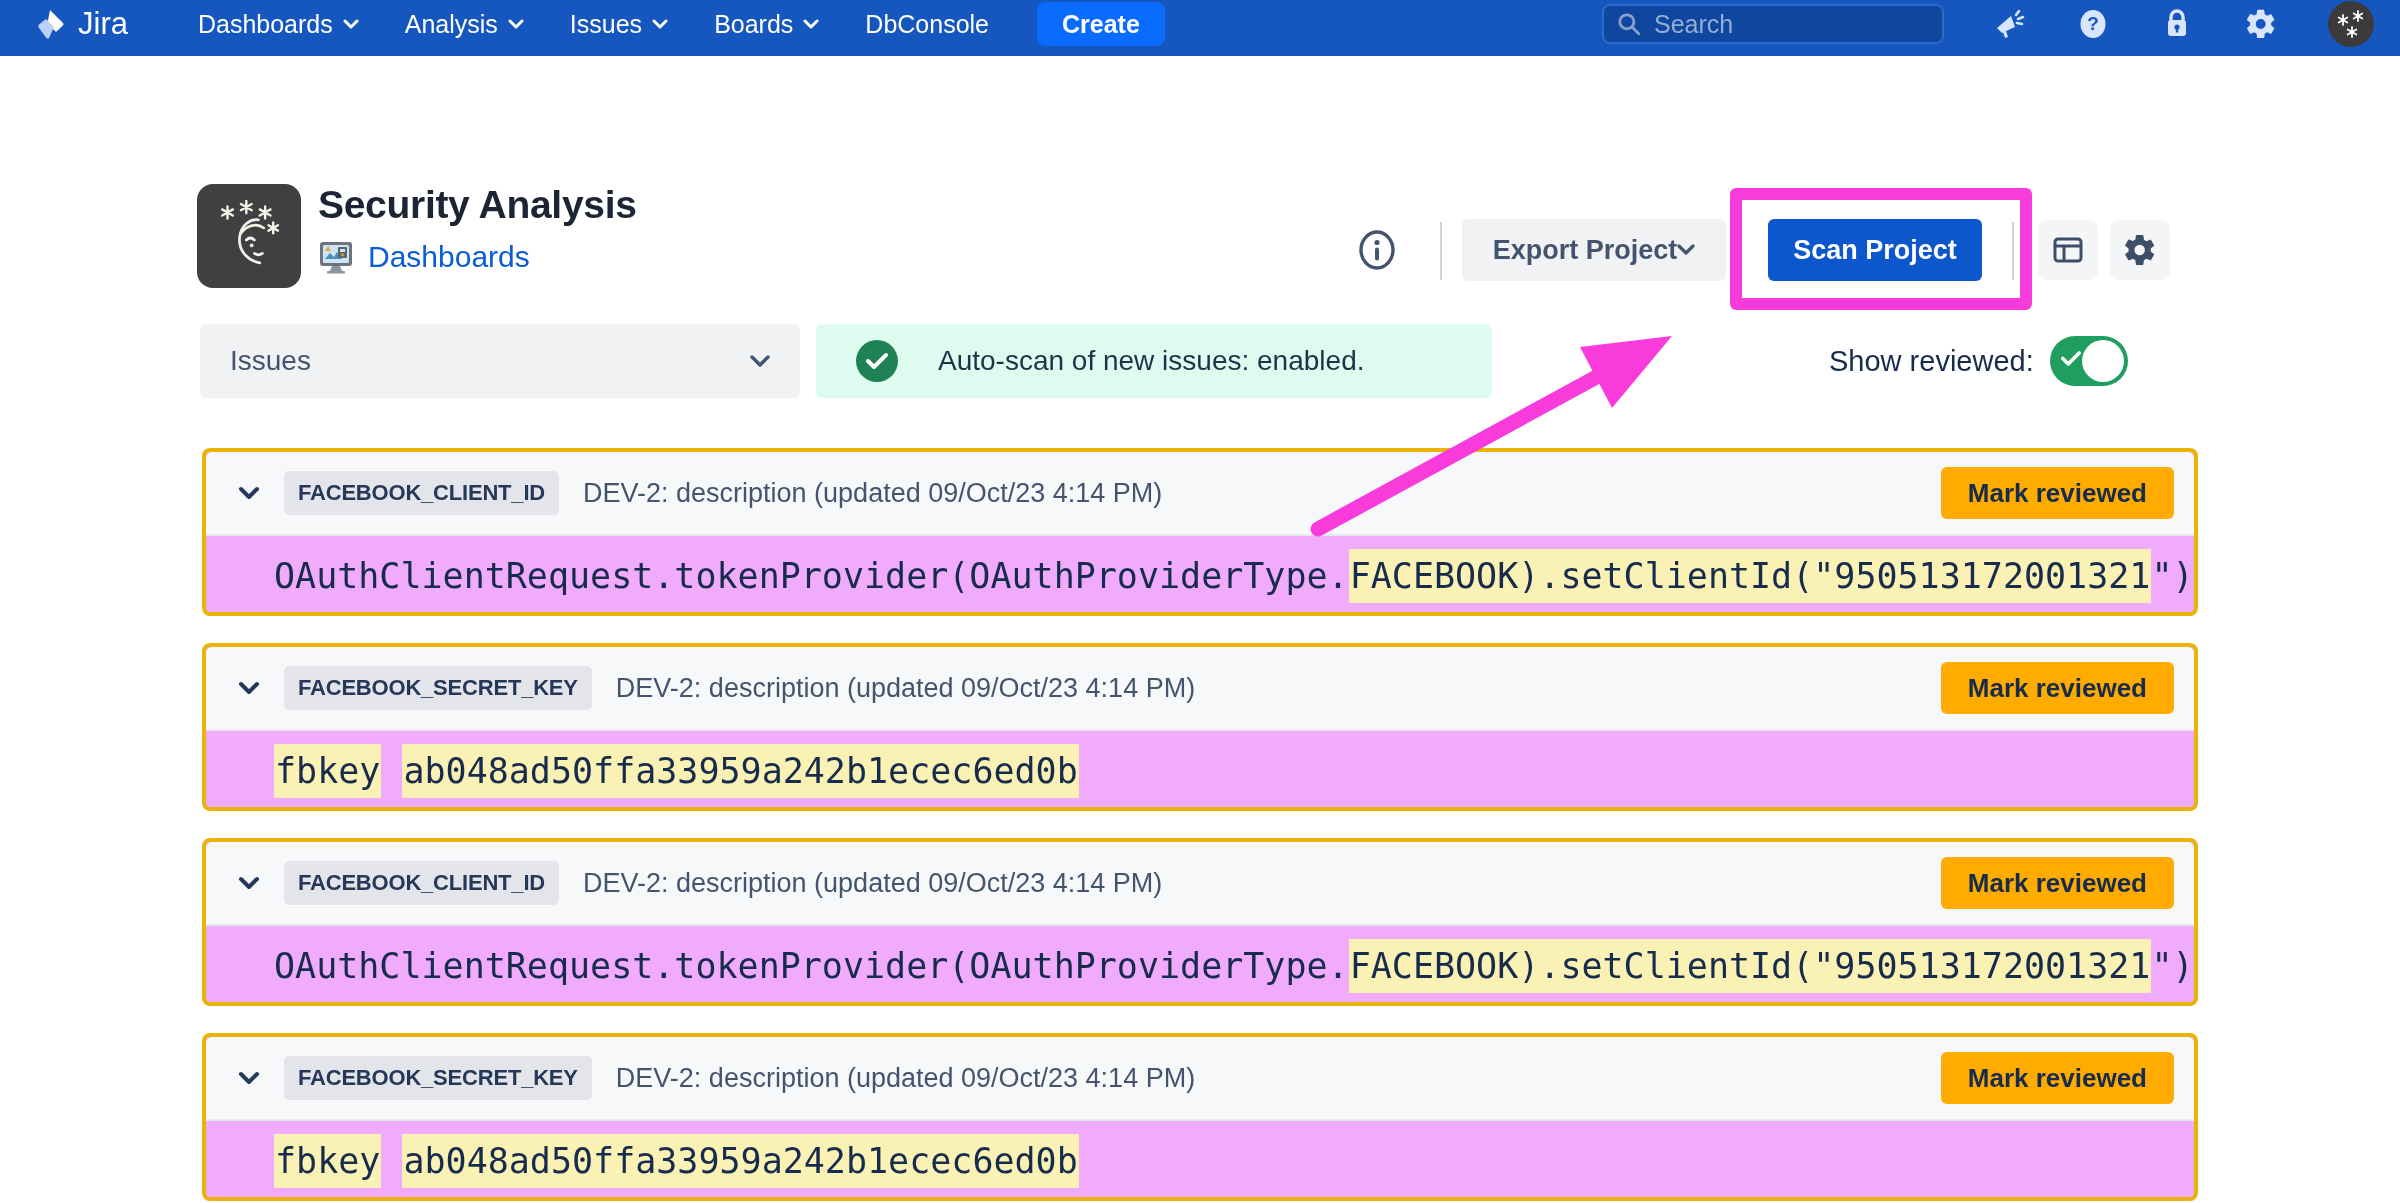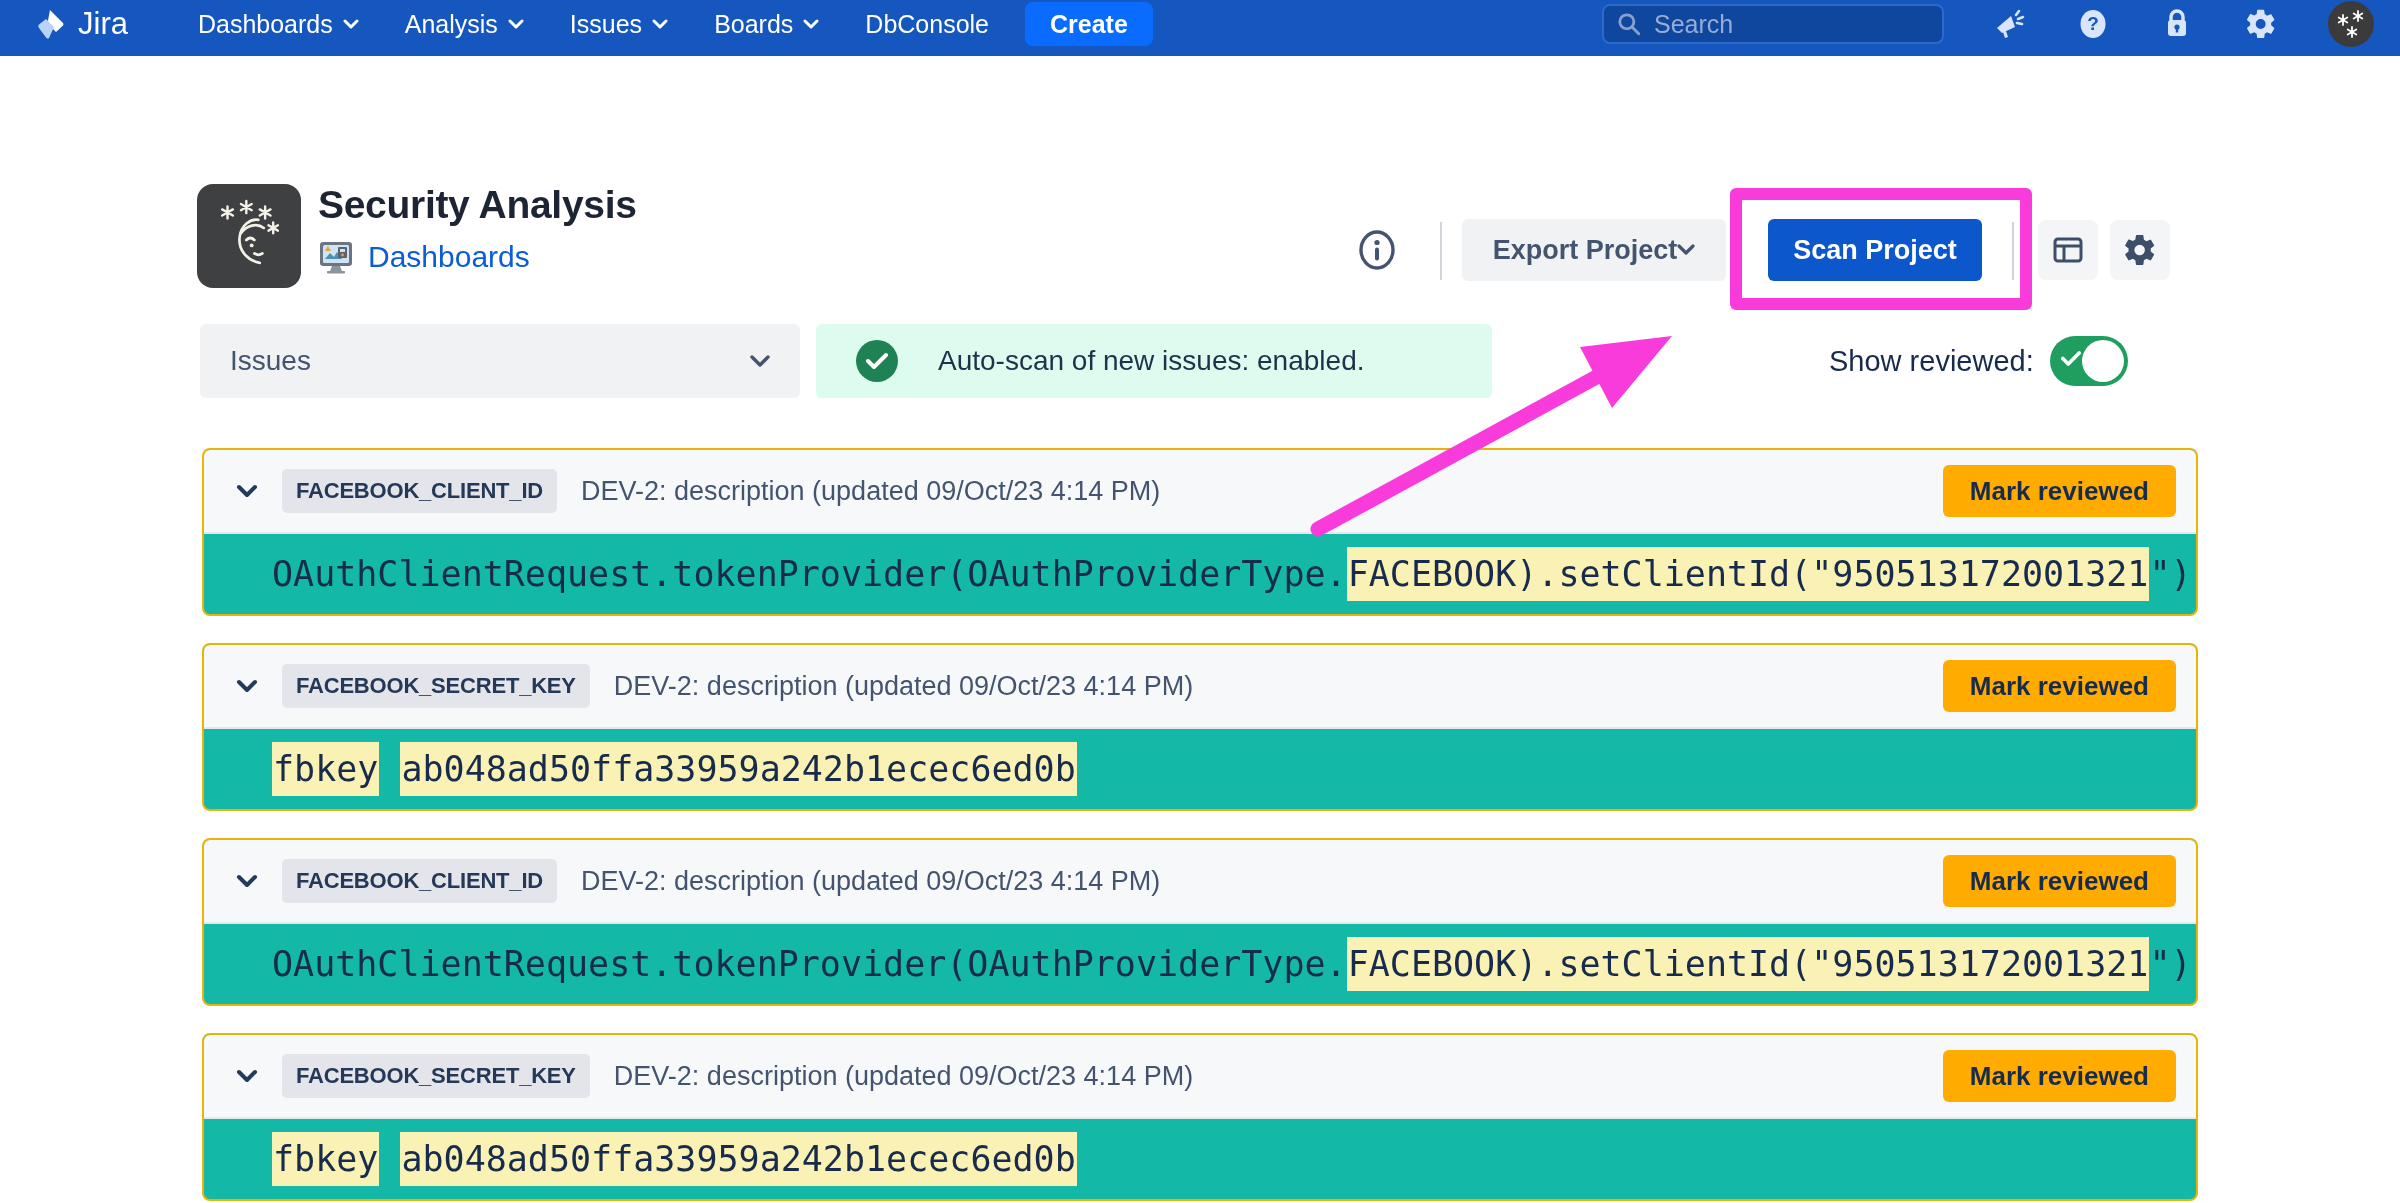--- a/index.html
+++ b/index.html
@@ -14,21 +14,21 @@
     position:absolute; top:0; left:0; width:2400px; height:56px;
     background:#1557BE; display:flex; align-items:center;
     padding:0 26px 8px 34px;
   }
   .brand { display:flex; align-items:center; gap:10px; color:#fff;
     font-size:31px; font-weight:500; margin-right:70px; cursor:pointer; }
   .nav-links { display:flex; align-items:center; gap:46px; }
   .nav-item { display:flex; align-items:center; gap:10px; color:#fff;
     font-size:25px; font-weight:500; cursor:pointer; white-space:nowrap; }
   .create-btn {
-    margin-left:36px; height:44px; padding:0 25px; border:none; border-radius:8px;
+    margin-left:48px; height:44px; padding:0 25px; border:none; border-radius:8px;
     background:#0A6CFF; color:#fff; font-size:25px; font-weight:700;
     font-family:inherit; display:flex; align-items:center; cursor:pointer;
   }
   .search-wrap {
     margin-left:auto; width:342px; height:40px; border-radius:8px;
     background:#0F479F; border:2px solid #2E6ACB;
     display:flex; align-items:center; padding:0 12px; gap:12px;
   }
   .search-wrap input {
     flex:1; min-width:0; background:transparent; border:none; outline:none;
@@ -117,21 +117,21 @@
   }
   .toggle .knob {
     position:absolute; right:4px; top:4px; width:42px; height:42px;
     border-radius:50%; background:#fff;
   }
   .toggle svg { position:absolute; left:11px; top:14px; }
 
   
   .card {
     position:absolute; left:202px; width:1996px; height:168px;
-    background:#14b8a6; border:2px solid #eab308; border-radius:8px;
+    background:#f0abfc; border:4px solid #eab308; border-radius:8px;
   }
   .card-header {
     height:84px; background:#F7F8F9; border-bottom:2px solid #E6E8EC;
     border-radius:6px 6px 0 0; display:flex; align-items:center;
     padding:0 20px 0 32px; gap:24px;
   }
   .chev-btn { border:none; background:transparent; display:flex; cursor:pointer; padding:0; }
   .badge {
     background:#E3E5EA; color:#253858; font-weight:700; font-size:22px;
     padding:9px 14px; border-radius:5px; letter-spacing:-0.2px; white-space:nowrap;

